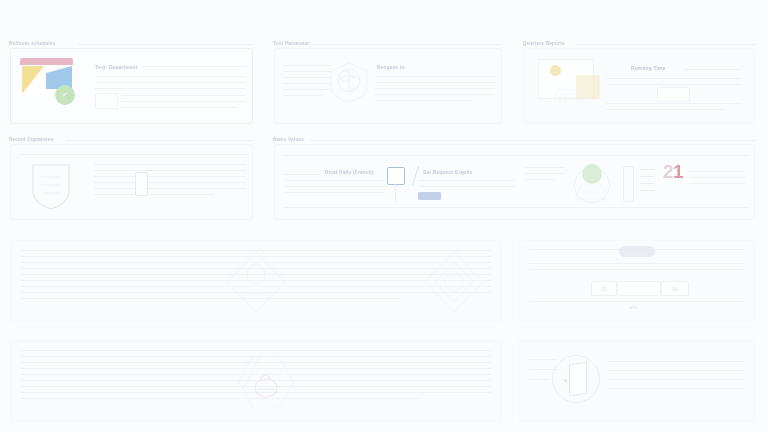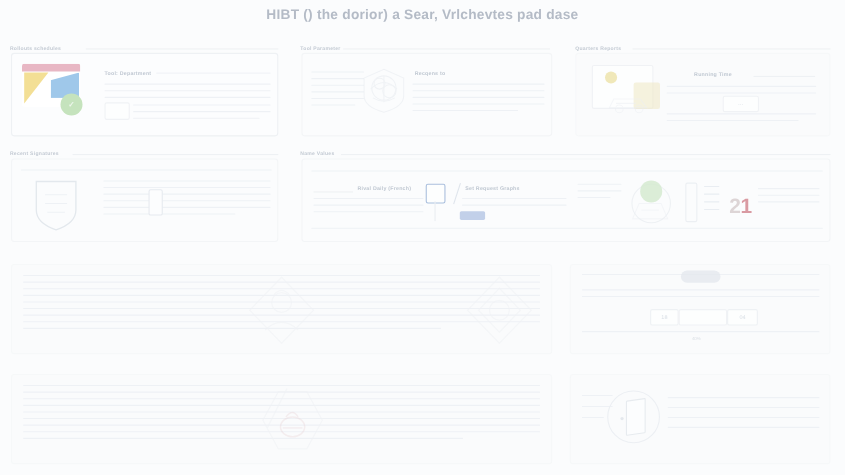--- a/index.html
+++ b/index.html
@@ -116,23 +116,20 @@
   .wm{position:absolute;opacity:.55;}
   .door-circle{position:absolute;border:1px solid #eceff3;border-radius:50%;}
   .door{position:absolute;border:1px solid #e7ebef;border-radius:1px;background:#fcfdfe;}
   .door-knob{position:absolute;border-radius:50%;background:#e4e8ed;}
 </style>
 </head>
 <body>
 
 <div class="page">
 
-  <div class="title-bar">
-    <div class="title">HIBT () the dorior) a Sear, Vrlchevtes pad dase</div>
-  </div>
 
   <div class="sect-label" style="left:9px;top:41px;">Rollouts schedules</div>
   <div class="sect-rule" style="left:78px;top:44px;width:175px;"></div>
   <div class="card" style="left:10px;top:48px;width:243px;height:76px;">
     <div class="illu">
       <div class="browser" style="left:9px;top:9px;width:53px;height:39px;">
         <div class="bar"></div>
         <div class="tri-y" style="left:2px;top:8px;border-left:22px solid #f3df95;border-bottom:28px solid transparent;"></div>
         <div class="blue-poly" style="left:26px;top:8px;width:26px;height:23px;clip-path:polygon(0 30%,100% 0,100% 100%,0 100%);"></div>
       </div>
@@ -285,21 +282,21 @@
         <path d="M12 14 L28 14"></path>
       </g>
     </svg>
     <div class="vtube" style="left:348px;top:21px;width:9px;height:34px;"></div>
     <div class="lines" style="left:365px;top:24px;width:14px;">
       <div class="ln d" style="width:14px;"></div>
       <div class="ln d" style="width:14px;margin-top:6px;"></div>
       <div class="ln d" style="width:14px;margin-top:6px;"></div>
       <div class="ln d" style="width:14px;margin-top:6px;"></div>
     </div>
-    <div class="bignum" style="left:388px;top:33px;">
+    <div class="bignum" style="left:388px;top:16px;">
       <span class="a">2</span><span class="b">1</span>
     </div>
     <div class="lines" style="left:414px;top:26px;width:56px;">
       <div class="ln" style="width:56px;"></div>
       <div class="ln" style="width:56px;"></div>
       <div class="ln" style="width:56px;"></div>
     </div>
   </div>
 
   <div class="card fainter" style="left:10px;top:240px;width:492px;height:82px;">

